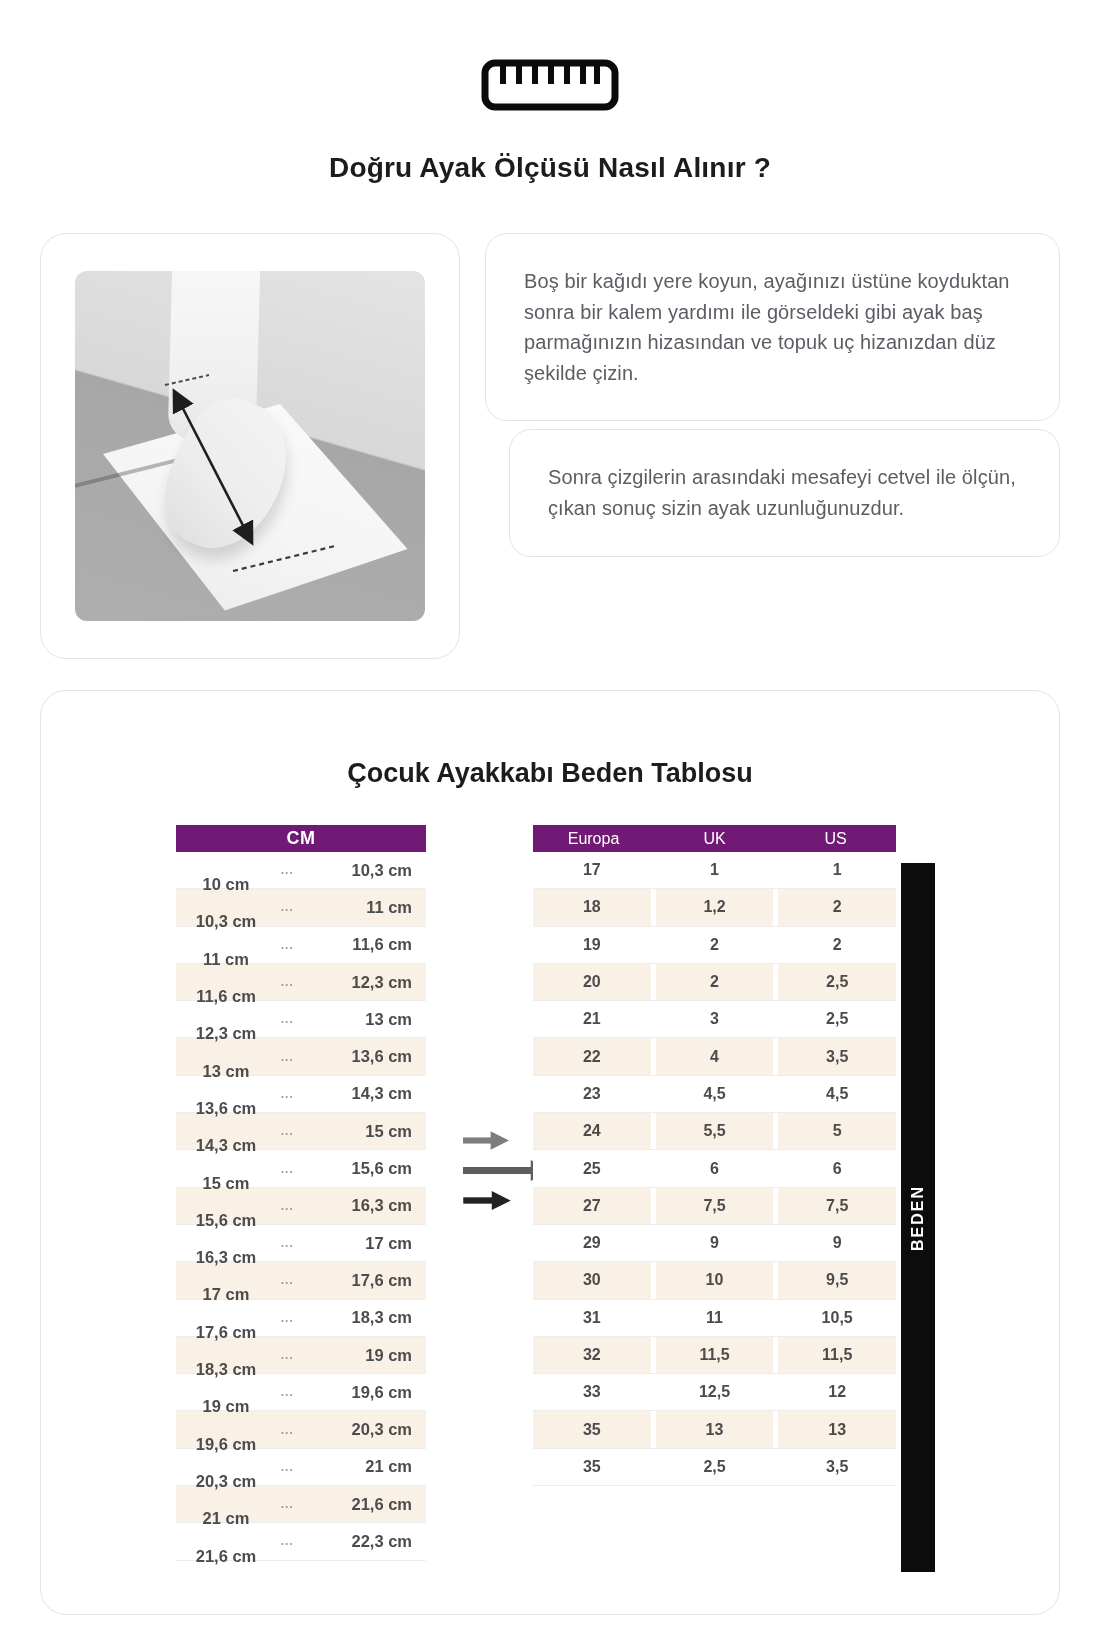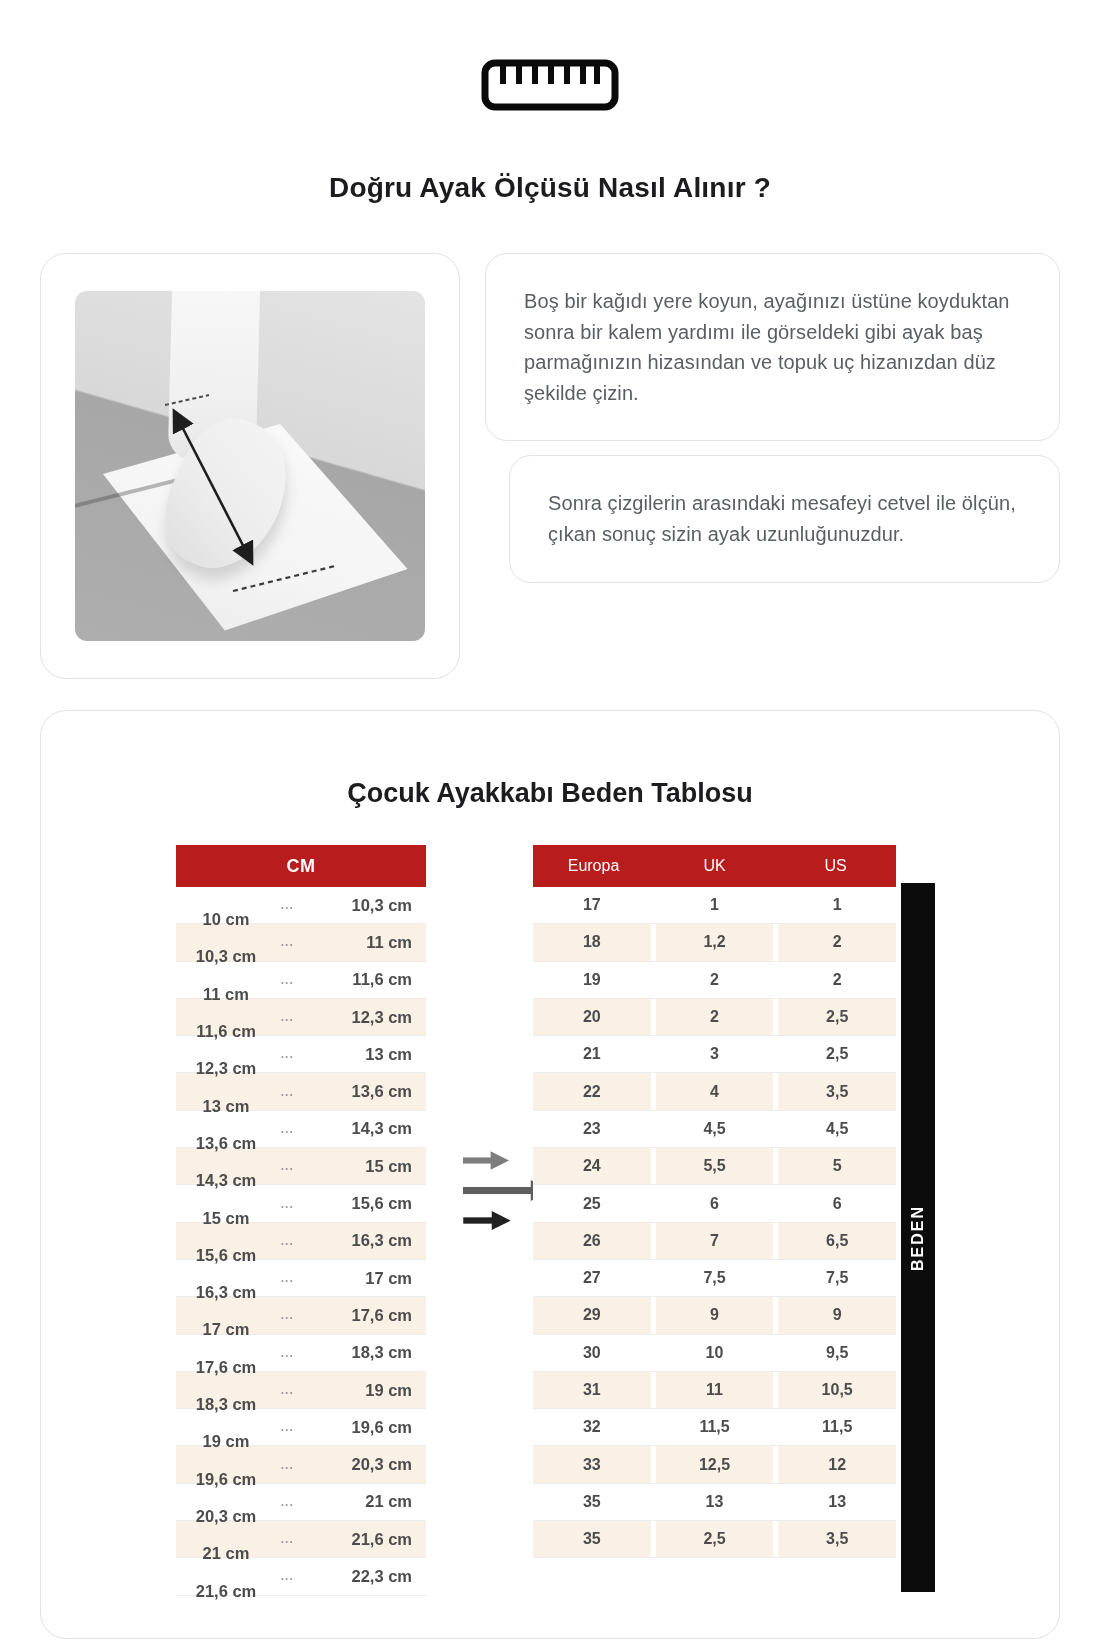--- a/index.html
+++ b/index.html
@@ -6,21 +6,21 @@
   body{
     width:1100px;min-height:1650px;
     font-family:"Liberation Sans","DejaVu Sans",sans-serif;
     color:#222;-webkit-font-smoothing:antialiased;
   }
   .page{width:1100px;position:relative;}
 
   
   .hdr{text-align:center;padding-top:58px;}
   .hdr h1{
-    margin:56px 0 0 0;font-size:28px;font-weight:700;color:#1c1c1e;letter-spacing:.2px;
+    margin:36px 0 0 0;font-size:28px;font-weight:700;color:#1c1c1e;letter-spacing:.2px;
   }
 
   
   .howto{display:flex;gap:25px;margin:49px 40px 0 40px;}
   .photo-card{
     width:420px;height:426px;flex:none;border:1px solid #e3e3e3;border-radius:26px;
     display:flex;align-items:center;justify-content:center;box-sizing:border-box;
   }
   .photo{
     width:350px;height:350px;border-radius:12px;position:relative;overflow:hidden;
@@ -41,21 +41,21 @@
     border-radius:0 0 30px 26px;transform:rotate(1.5deg);
   }
   .foot{
     position:absolute;left:98px;top:128px;width:108px;height:152px;
     background:linear-gradient(205deg,#f4f4f4 0%,#ececec 60%,#dedede 100%);
     border-radius:42% 54% 55% 46%;transform:rotate(24deg);
     box-shadow:6px 10px 14px rgba(0,0,0,.14);
   }
   .photo svg.measure{position:absolute;inset:0;}
 
-  .steps{flex:1;display:flex;flex-direction:column;gap:14px;}
+  .steps{flex:1;display:flex;flex-direction:column;gap:8px;}
   .step-card{
     border:1px solid #e3e3e3;border-radius:22px;box-sizing:border-box;
     padding:32px 38px;display:flex;
   }
   .step-card.centered{align-items:center;margin-left:24px;}
   .step-card p{
     margin:0;font-size:20px;line-height:1.53;color:#5a5e63;letter-spacing:.1px;
   }
 
   
@@ -63,21 +63,21 @@
     margin:31px 40px 48px 40px;border:1px solid #e3e3e3;border-radius:26px;
     padding:66px 0 42px 0;box-sizing:border-box;
   }
   .chart-card h2{
     margin:0 0 36px 0;text-align:center;font-size:27px;font-weight:700;color:#1c1c1e;
     line-height:32px;
   }
   .tables{display:flex;align-items:flex-start;padding-left:135px;}
 
   .t-header{
-    height:42px;background:#b91c1c;color:#ffffff;display:flex;align-items:center;
+    height:27px;background:#701a75;color:#ffffff;display:flex;align-items:center;
     box-sizing:border-box;
   }
   .cm-table{width:250px;flex:none;}
   .cm-table .t-header{justify-content:center;font-size:18px;font-weight:700;letter-spacing:.5px;}
   .row{height:37.3px;box-sizing:border-box;display:flex;align-items:center;border-bottom:1px solid #ededed;}
   .t-body .row:nth-child(even){background:#faf1e6;}
   .t-body .row:nth-child(odd){background:#ffffff;}
   .cm-table .row{font-size:16.5px;font-weight:700;color:#4c4c4c;}
   .cm-table .from{width:40%;text-align:center;margin-top:29px;}
   .cm-table .dots{width:9%;text-align:center;color:#9a9a9a;font-size:12px;letter-spacing:1px;}
@@ -328,25 +328,20 @@
               <div class="cell">24</div>
               <div class="cell">5,5</div>
               <div class="cell">5</div>
             </div>
             <div class="row">
               <div class="cell">25</div>
               <div class="cell">6</div>
               <div class="cell">6</div>
             </div>
             <div class="row">
-              <div class="cell">26</div>
-              <div class="cell">7</div>
-              <div class="cell">6,5</div>
-            </div>
-            <div class="row">
               <div class="cell">27</div>
               <div class="cell">7,5</div>
               <div class="cell">7,5</div>
             </div>
             <div class="row">
               <div class="cell">29</div>
               <div class="cell">9</div>
               <div class="cell">9</div>
             </div>
             <div class="row">

